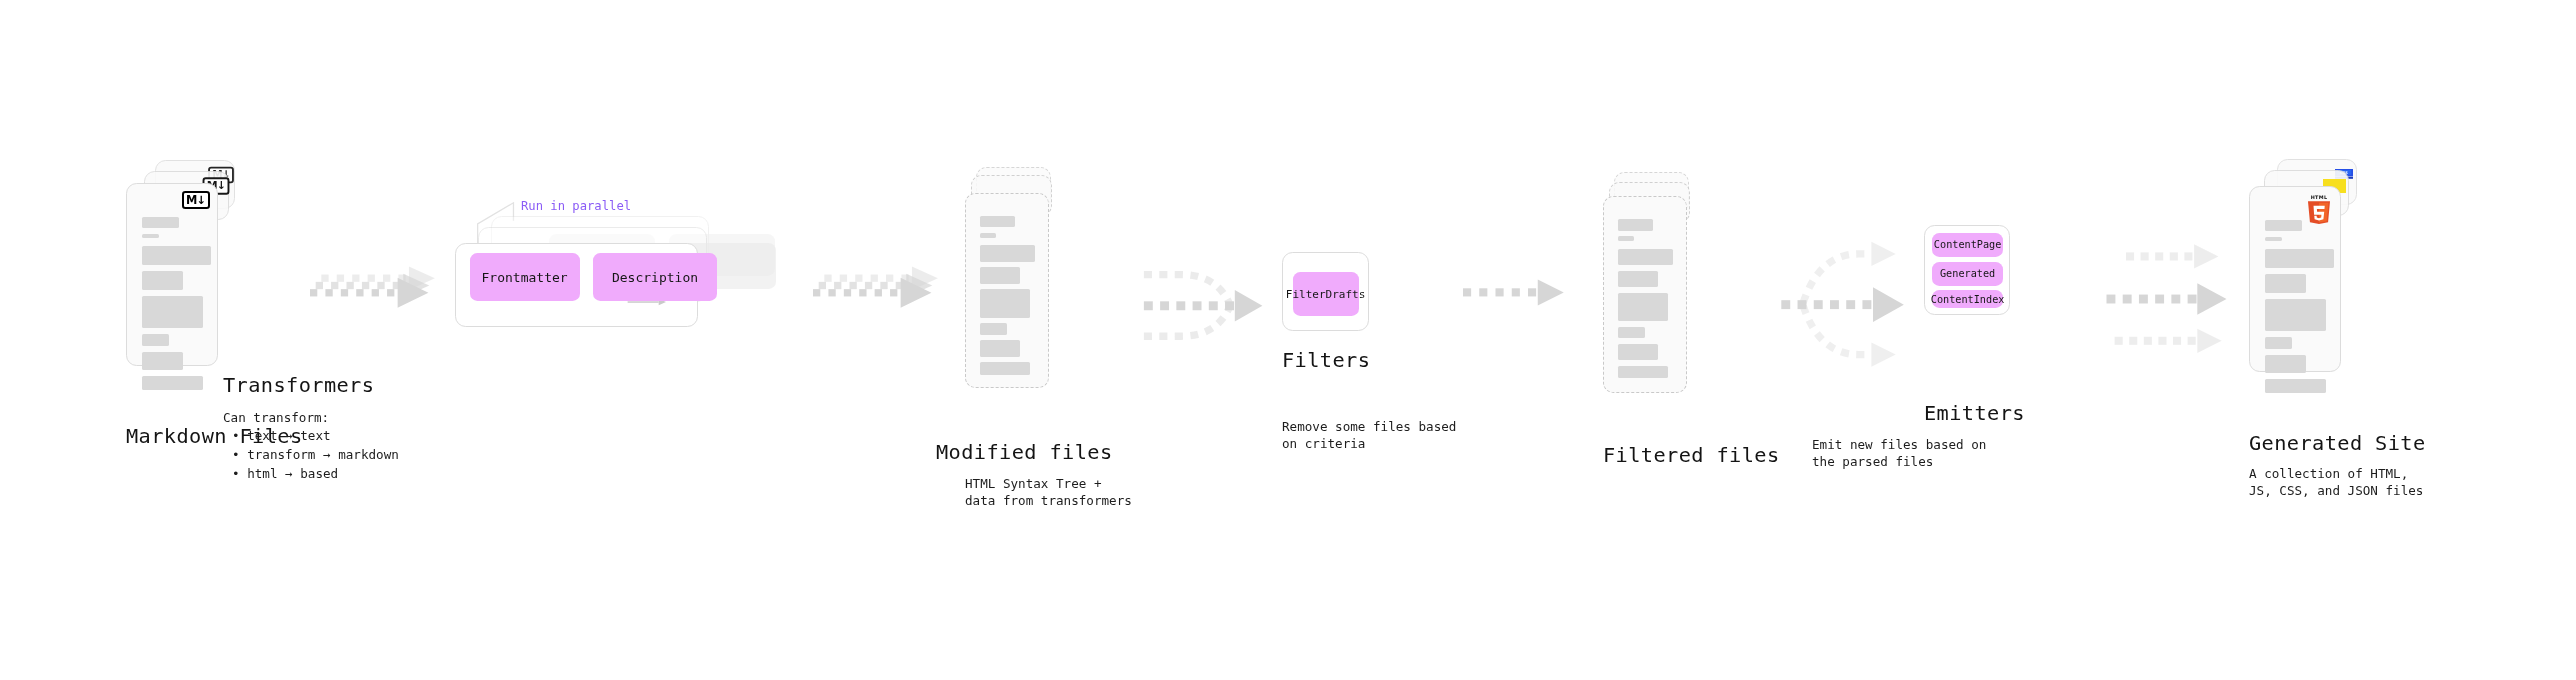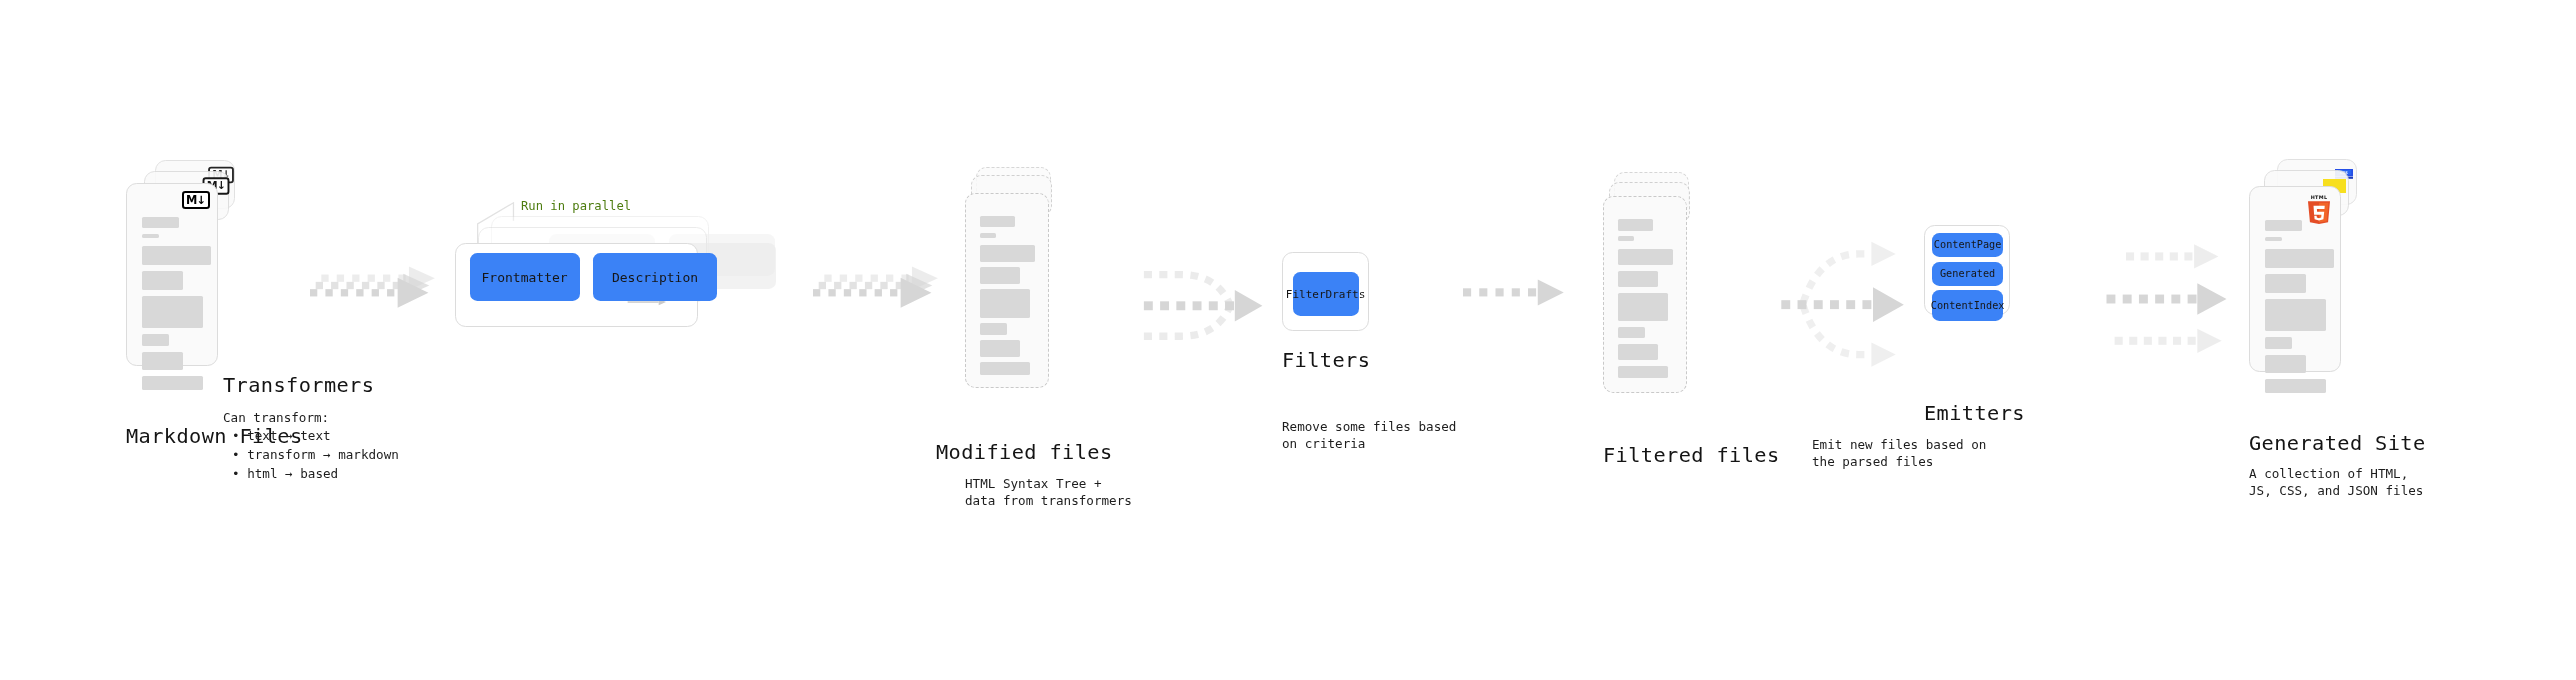--- a/index.html
+++ b/index.html
@@ -44,30 +44,30 @@
   }
   .js-badge{width:23px;height:14.6px;background:#f7df1e;}
 
   
   .pbox{
     position:absolute;box-sizing:border-box;
     background:#ffffff;border:1.3px solid #dcdcdc;border-radius:10.6px;
   }
   .chip{
     position:absolute;box-sizing:border-box;
-    background:#3b82f6;border-radius:7.3px;
+    background:#f0abfc;border-radius:7.3px;
     display:flex;align-items:center;justify-content:center;
     font-family:"DejaVu Sans Mono","Liberation Mono",monospace;
     font-size:13px;color:#161616;white-space:nowrap;
   }
   .chip.ghost{background:#e9e9e9;}
   .chip.ghost2{background:#efefef;}
 
   .rip{
-    position:absolute;font-size:12.2px;color:#4d7c0f;white-space:nowrap;
+    position:absolute;font-size:12.2px;color:#8b5cf6;white-space:nowrap;
     font-family:"DejaVu Sans Mono","Liberation Mono",monospace;
   }
 
   svg{overflow:visible;}
 </style>
 </head>
 <body>
 
 <div id="stage">
 
@@ -293,21 +293,21 @@
       <rect x="89" y="79" width="11" height="11"></rect>
         <rect x="109" y="79" width="11" height="11"></rect>
       <polygon points="122,63 160,84.5 122,106"></polygon>
     </g>
   </svg>
 
   <div class="abs" style="left:1924px;top:225px;">
     <div class="pbox" style="left:0;top:0;width:86px;height:90px;"></div>
     <div class="chip" style="left:8.1px;top:8.1px;width:71px;height:23.6px;font-size:10.2px;">ContentPage</div>
     <div class="chip" style="left:8.1px;top:37px;width:71px;height:23.6px;font-size:10.2px;">Generated</div>
-    <div class="chip" style="left:8.1px;top:65px;width:71px;height:31px;font-size:10.2px;">ContentIndex</div>
+    <div class="chip" style="left:8.1px;top:65px;width:71px;height:18px;font-size:10.2px;">ContentIndex</div>
   </div>
 
   <div class="stage-title abs" style="left:1924px;top:401px;">Emitters</div>
   <div class="stage-desc abs" style="left:1812px;top:436px;">Emit new files based on
 the parsed files</div>
 
   <svg class="abs" style="left:2100px;top:232px;" width="146" height="130" viewBox="0 0 180 160">
     <g fill="#d6d6d6">
       <g opacity=".42" transform="translate(20,0)">
         <rect x="12" y="25" width="10" height="10"></rect>

